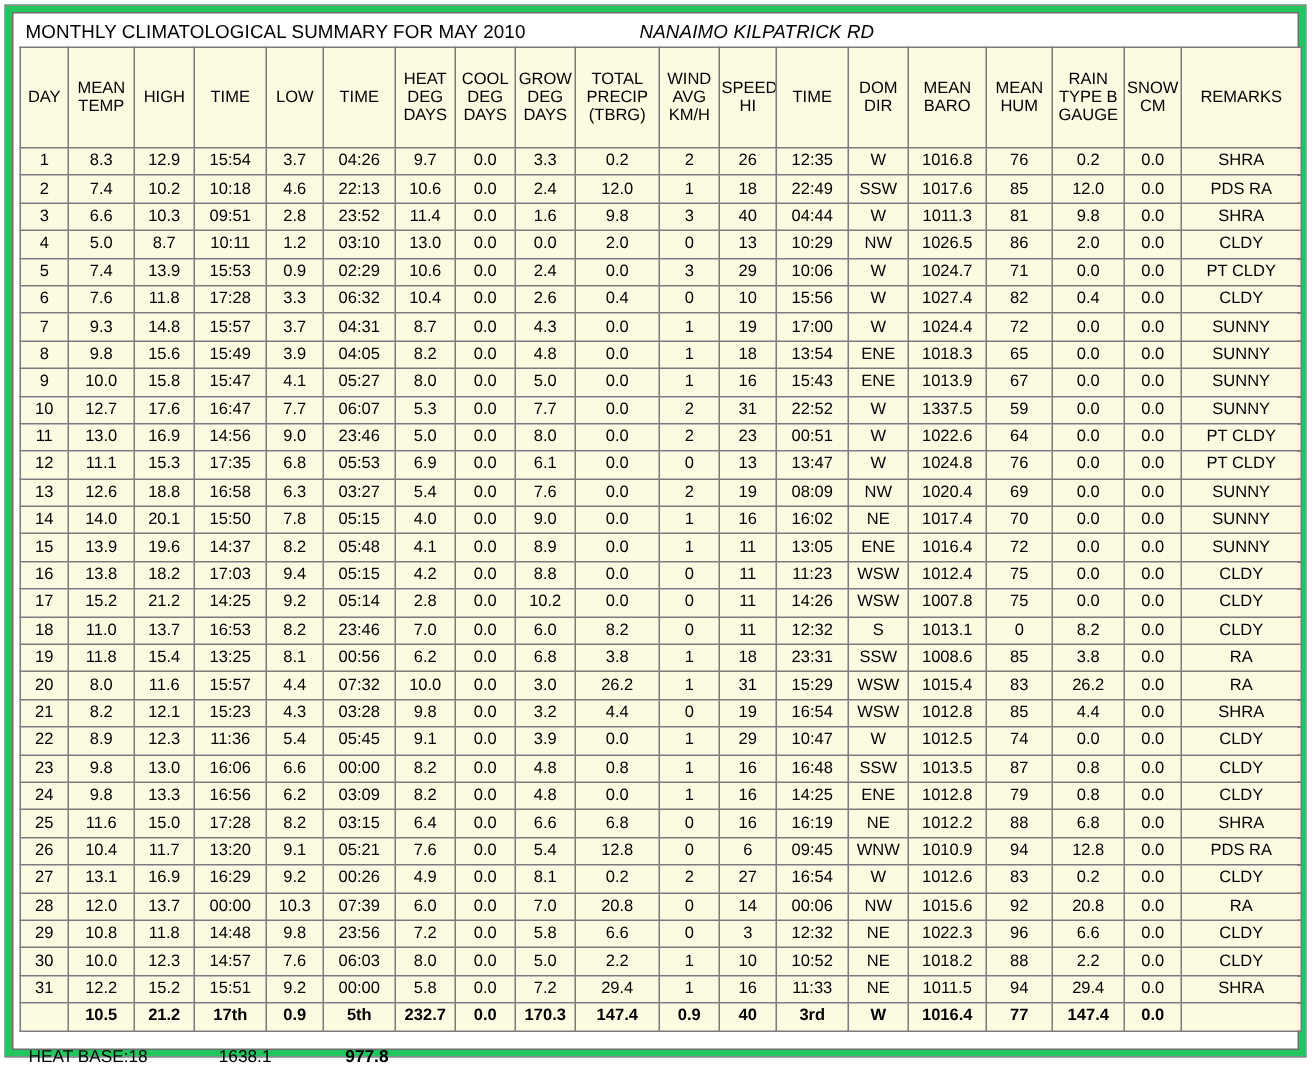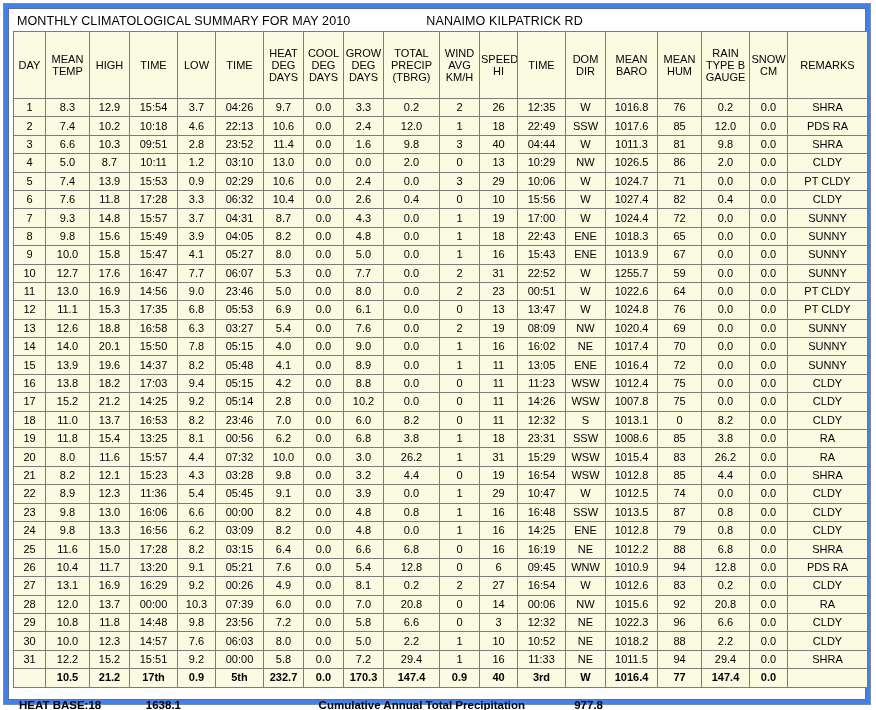--- a/index.html
+++ b/index.html
@@ -21,40 +21,40 @@
     overflow: hidden;
   }
   .outer-frame {
     position: absolute;
     left: 3px;
     top: 3px;
     width: 868px;
     height: 702px;
     box-sizing: border-box;
     border: 1px solid #8a8a8a;
-    background: #3b82f6;
+    background: #22c55e;
     padding: 4px;
   }
   .inner-area {
     border: 1px solid #6d6d6d;
     box-sizing: border-box;
     width: 100%;
     height: 100%;
     background: #ffffff;
     padding: 3px 4px 4px 4px;
   }
   .title-row {
     display: flex;
     align-items: baseline;
     padding: 2px 0 3px 4px;
     font-size: 12.5px;
     letter-spacing: 0.1px;
   }
   .title-left { white-space: nowrap; }
-  .title-right { margin-left: 76px; white-space: nowrap; }
+  .title-right { margin-left: 76px; white-space: nowrap; font-style: italic; }
 
   table.climate {
     border-collapse: collapse;
     width: 100%;
     table-layout: fixed;
   }
   table.climate th, table.climate td {
     border: 1px solid #7b7b7b;
     text-align: center;
     font-size: 11px;
@@ -87,31 +87,31 @@
     padding-left: 6px;
     font-size: 11.5px;
   }
   .footer .frow {
     display: flex;
     align-items: baseline;
     margin-bottom: 10px;
     white-space: nowrap;
   }
   .footer .lbl {
-    font-weight: bold;
+    font-weight: normal;
     width: 96px;
   }
   .footer .desc {
     font-weight: bold;
     width: 210px;
   }
   .footer .val {
     width: 66px;
     text-align: right;
-    font-weight: bold;
+    font-weight: normal;
   }
   .footer .desc2 {
     font-weight: bold;
     margin-left: 44px;
     text-align: right;
     width: 300px;
   }
   .footer .val2 {
     width: 78px;
     text-align: right;
@@ -385,21 +385,21 @@
               <td>15.6</td>
               <td>15:49</td>
               <td>3.9</td>
               <td>04:05</td>
               <td>8.2</td>
               <td>0.0</td>
               <td>4.8</td>
               <td>0.0</td>
               <td>1</td>
               <td>18</td>
-              <td>22:43</td>
+              <td>13:54</td>
               <td>ENE</td>
               <td>1018.3</td>
               <td>65</td>
               <td>0.0</td>
               <td>0.0</td>
               <td>SUNNY</td>
             </tr>
             <tr>
               <td>9</td>
               <td>10.0</td>
@@ -429,21 +429,21 @@
               <td>7.7</td>
               <td>06:07</td>
               <td>5.3</td>
               <td>0.0</td>
               <td>7.7</td>
               <td>0.0</td>
               <td>2</td>
               <td>31</td>
               <td>22:52</td>
               <td>W</td>
-              <td>1255.7</td>
+              <td>1337.5</td>
               <td>59</td>
               <td>0.0</td>
               <td>0.0</td>
               <td>SUNNY</td>
             </tr>
             <tr>
               <td>11</td>
               <td>13.0</td>
               <td>16.9</td>
               <td>14:56</td>
@@ -904,20 +904,19 @@
               <td>0.0</td>
               <td class="blank"></td>
             </tr>
           </tbody>
       </table>
 
       <div class="footer">
           <div class="frow">
             <span class="lbl">HEAT BASE:18</span>
             <span class="val">1638.1</span>
-            <span class="desc2">Cumulative Annual Total Precipitation</span>
             <span class="val2">977.8</span>
           </div>
         </div>
 
     </div>
   </div>
 </div>
 
 </body></html>

